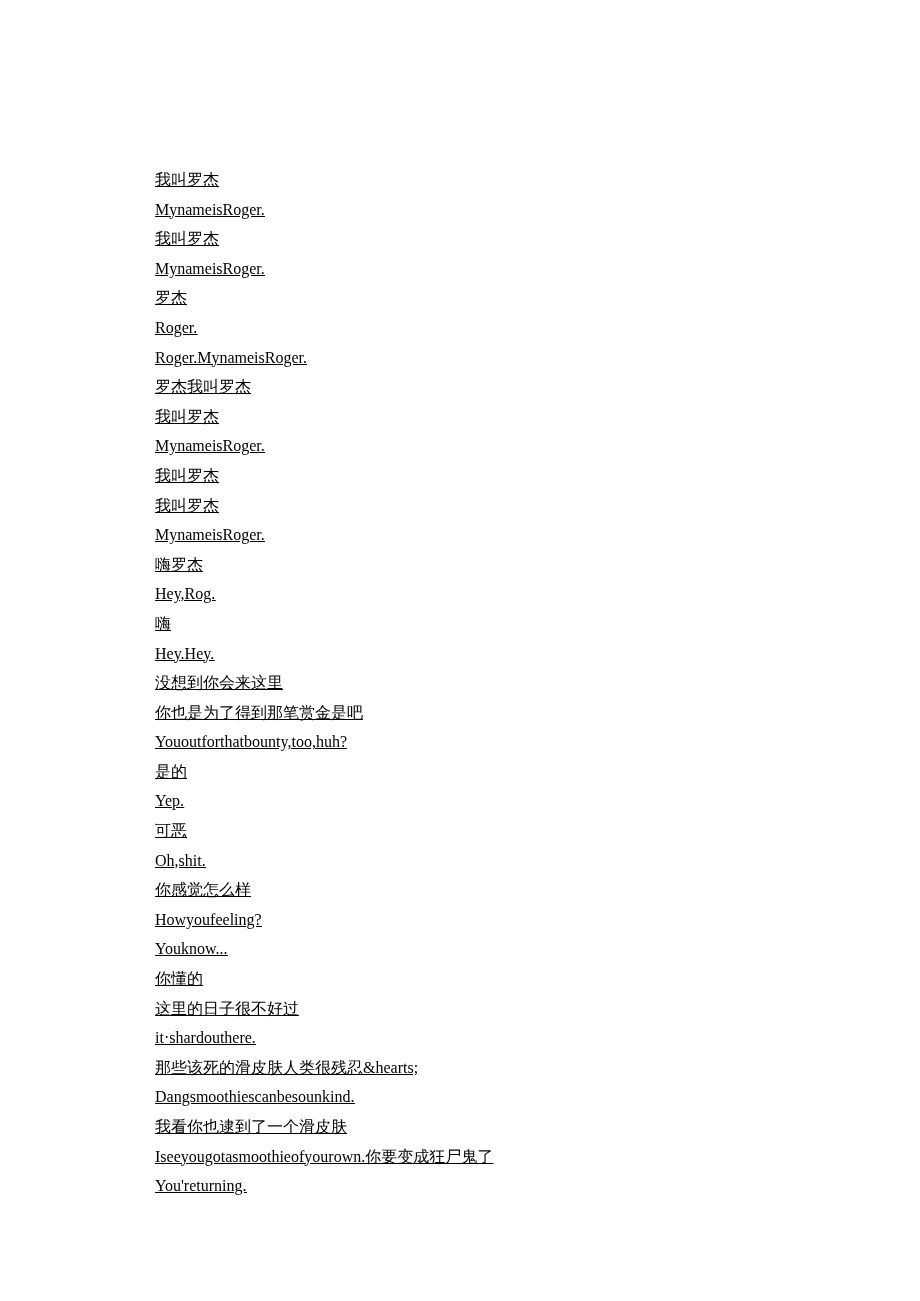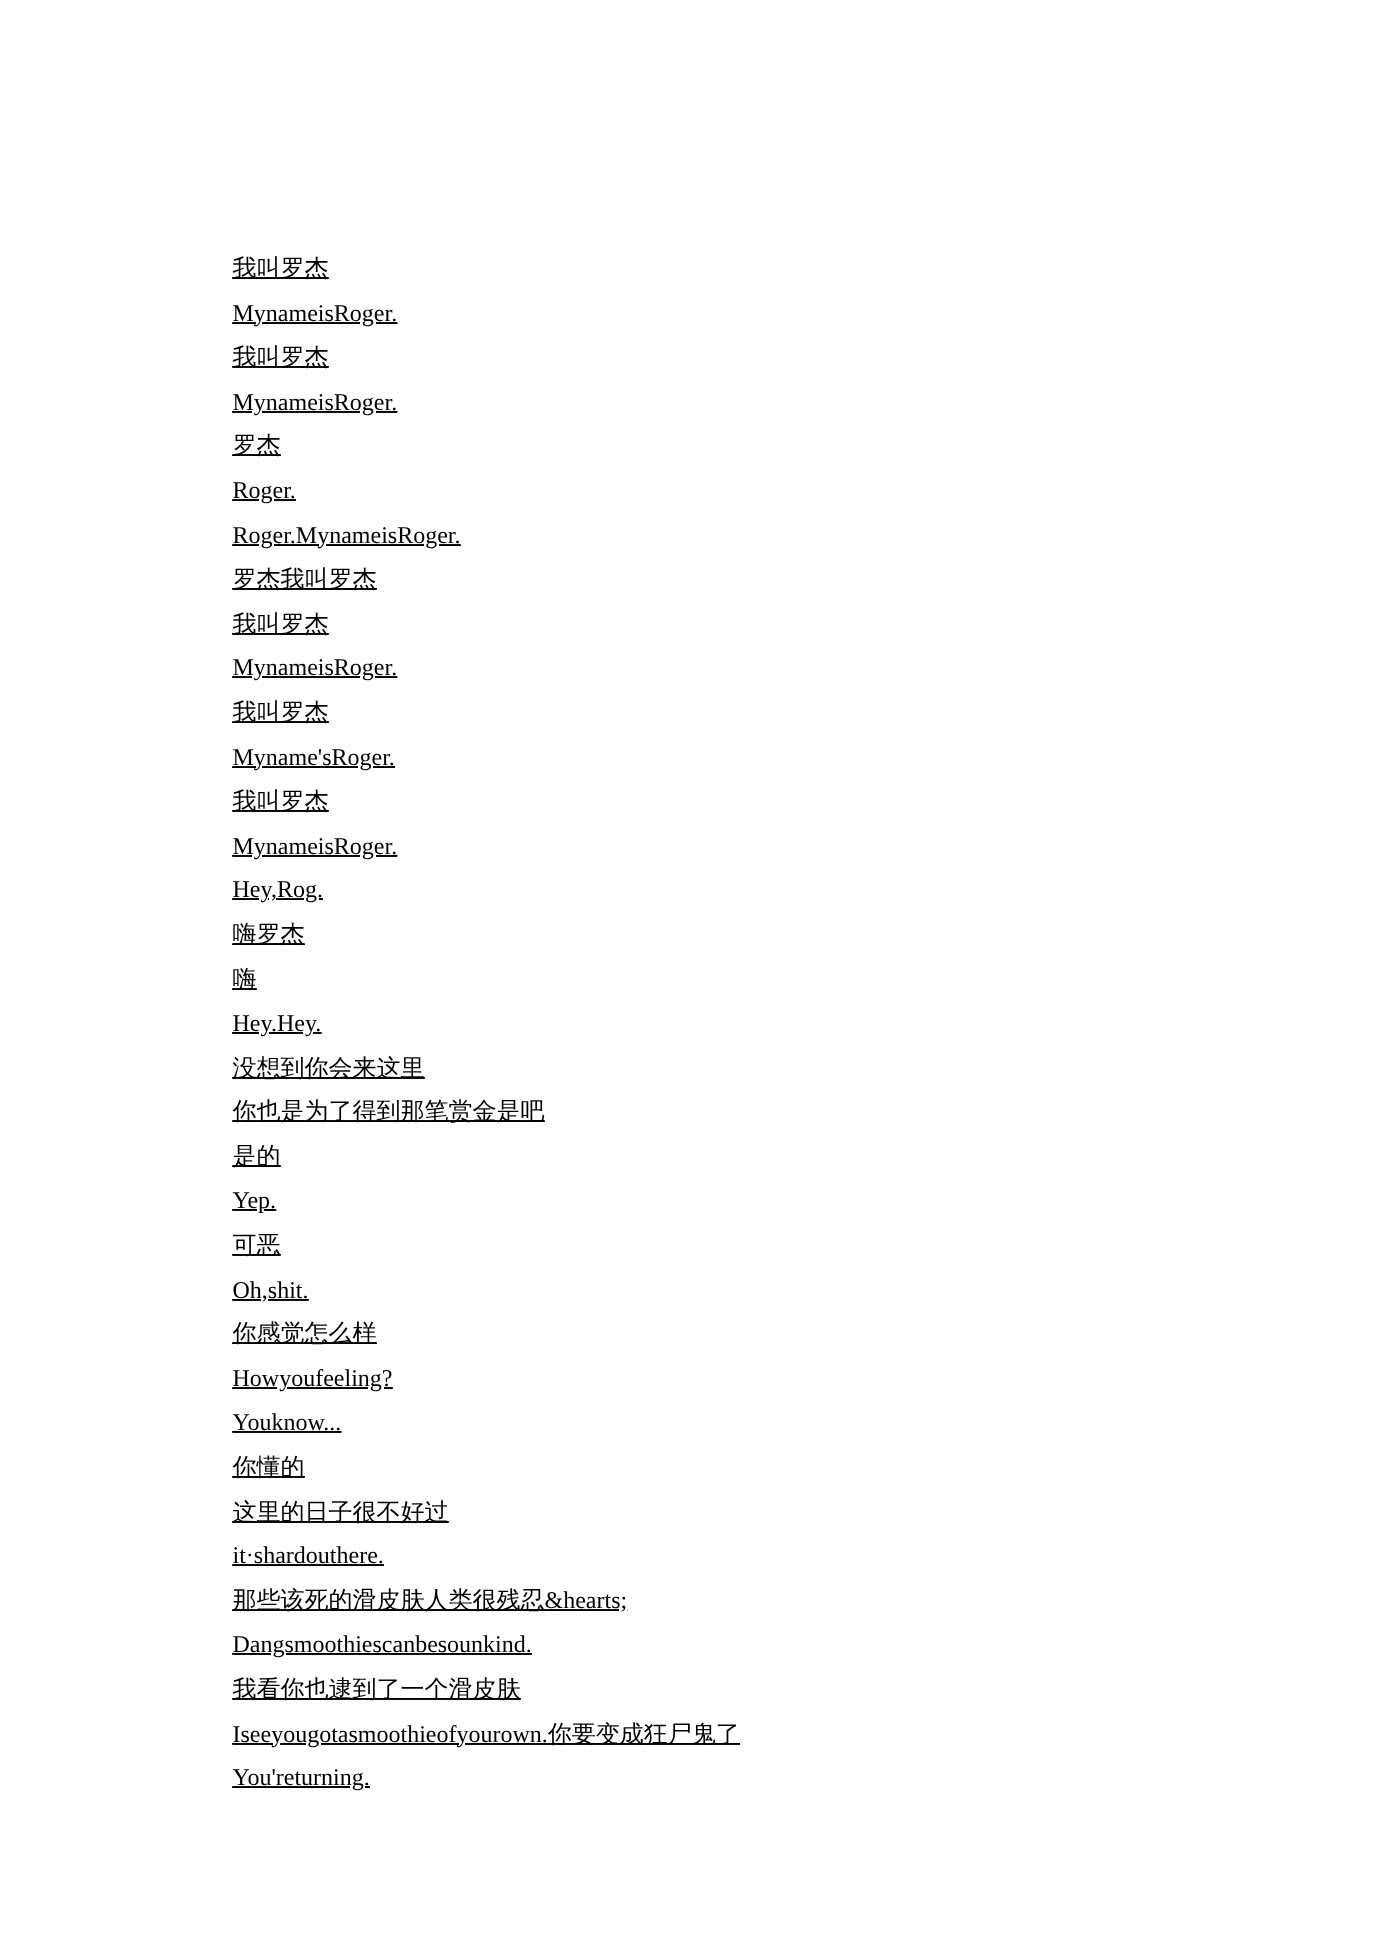--- a/index.html
+++ b/index.html
@@ -30,29 +30,29 @@
     <div class="line">MynameisRoger.</div>
     <div class="line">我叫罗杰</div>
     <div class="line">MynameisRoger.</div>
     <div class="line">罗杰</div>
     <div class="line">Roger.</div>
     <div class="line">Roger.MynameisRoger.</div>
     <div class="line">罗杰我叫罗杰</div>
     <div class="line">我叫罗杰</div>
     <div class="line">MynameisRoger.</div>
     <div class="line">我叫罗杰</div>
-    <div class="line">Myname'sRoger.</div>
     <div class="line">我叫罗杰</div>
     <div class="line">MynameisRoger.</div>
+    <div class="line">嗨罗杰</div>
     <div class="line">Hey,Rog.</div>
-    <div class="line">嗨罗杰</div>
     <div class="line">嗨</div>
     <div class="line">Hey.Hey.</div>
     <div class="line">没想到你会来这里</div>
     <div class="line">你也是为了得到那笔赏金是吧</div>
+    <div class="line">Yououtforthatbounty,too,huh?</div>
     <div class="line">是的</div>
     <div class="line">Yep.</div>
     <div class="line">可恶</div>
     <div class="line">Oh,shit.</div>
     <div class="line">你感觉怎么样</div>
     <div class="line">Howyoufeeling?</div>
     <div class="line">Youknow...</div>
     <div class="line">你懂的</div>
     <div class="line">这里的日子很不好过</div>
     <div class="line">it·shardouthere.</div>

